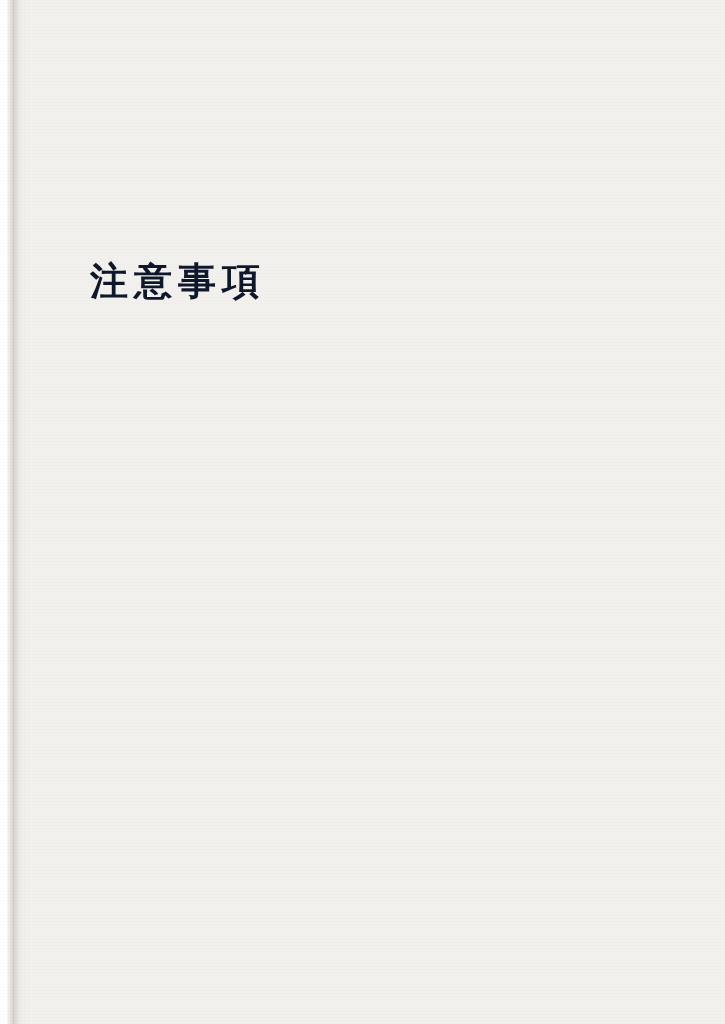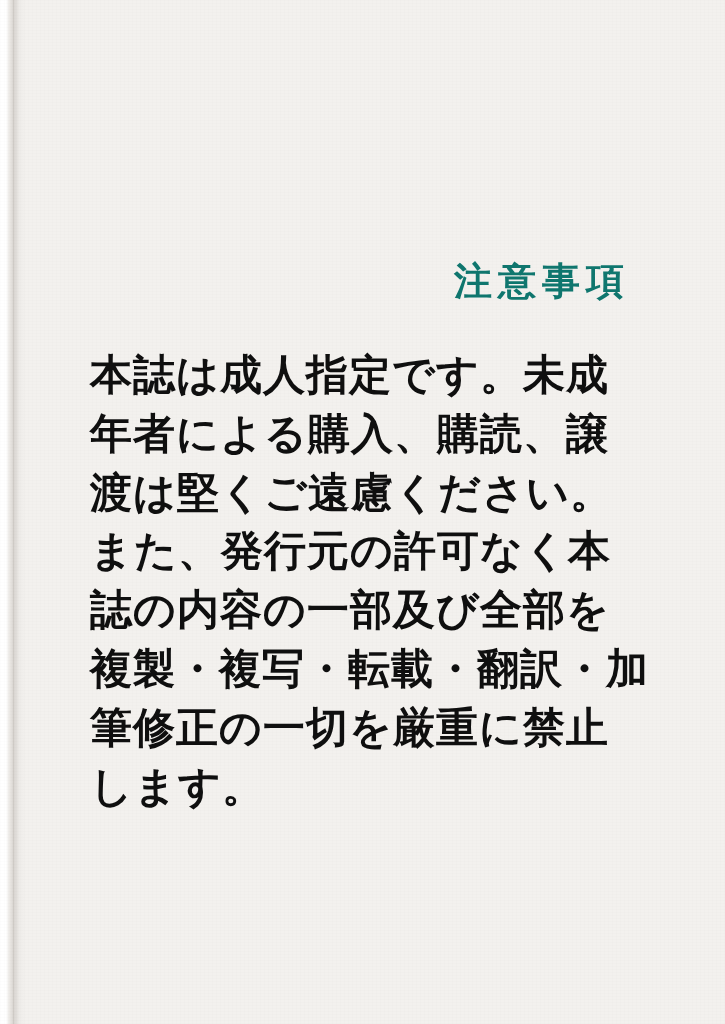--- a/index.html
+++ b/index.html
@@ -64,22 +64,22 @@
     top: 262px;
     width: 560px;
   }
 
   .notice-title {
     font-family: "DejaVu Serif", "Liberation Serif", serif;
     font-weight: 700;
     font-size: 38px;
     line-height: 1.0;
     letter-spacing: 6px;
-    color: #0f766e;
-    text-align: right;
+    color: #0f172a;
+    text-align: left;
     margin: 0 0 46px 0;
     padding-right: 20px;
   }
 
   .notice-body {
     font-family: "DejaVu Serif", "Liberation Serif", serif;
     font-weight: 700;
     font-size: 42px;
     line-height: 1.40;
     letter-spacing: 1px;
@@ -95,16 +95,15 @@
 <div class="page">
 
   <div class="gutter">
     <div class="gutter-line"></div>
   </div>
 
   <div class="grain"></div>
 
   <div class="content">
     <h1 class="notice-title">注意事項</h1>
-    <p class="notice-body">本誌は成人指定です。未成年者による購入、購読、譲渡は堅くご遠慮ください。また、発行元の許可なく本誌の内容の一部及び全部を複製・複写・転載・翻訳・加筆修正の一切を厳重に禁止します。</p>
   </div>
 
 </div>
 
 </body></html>

